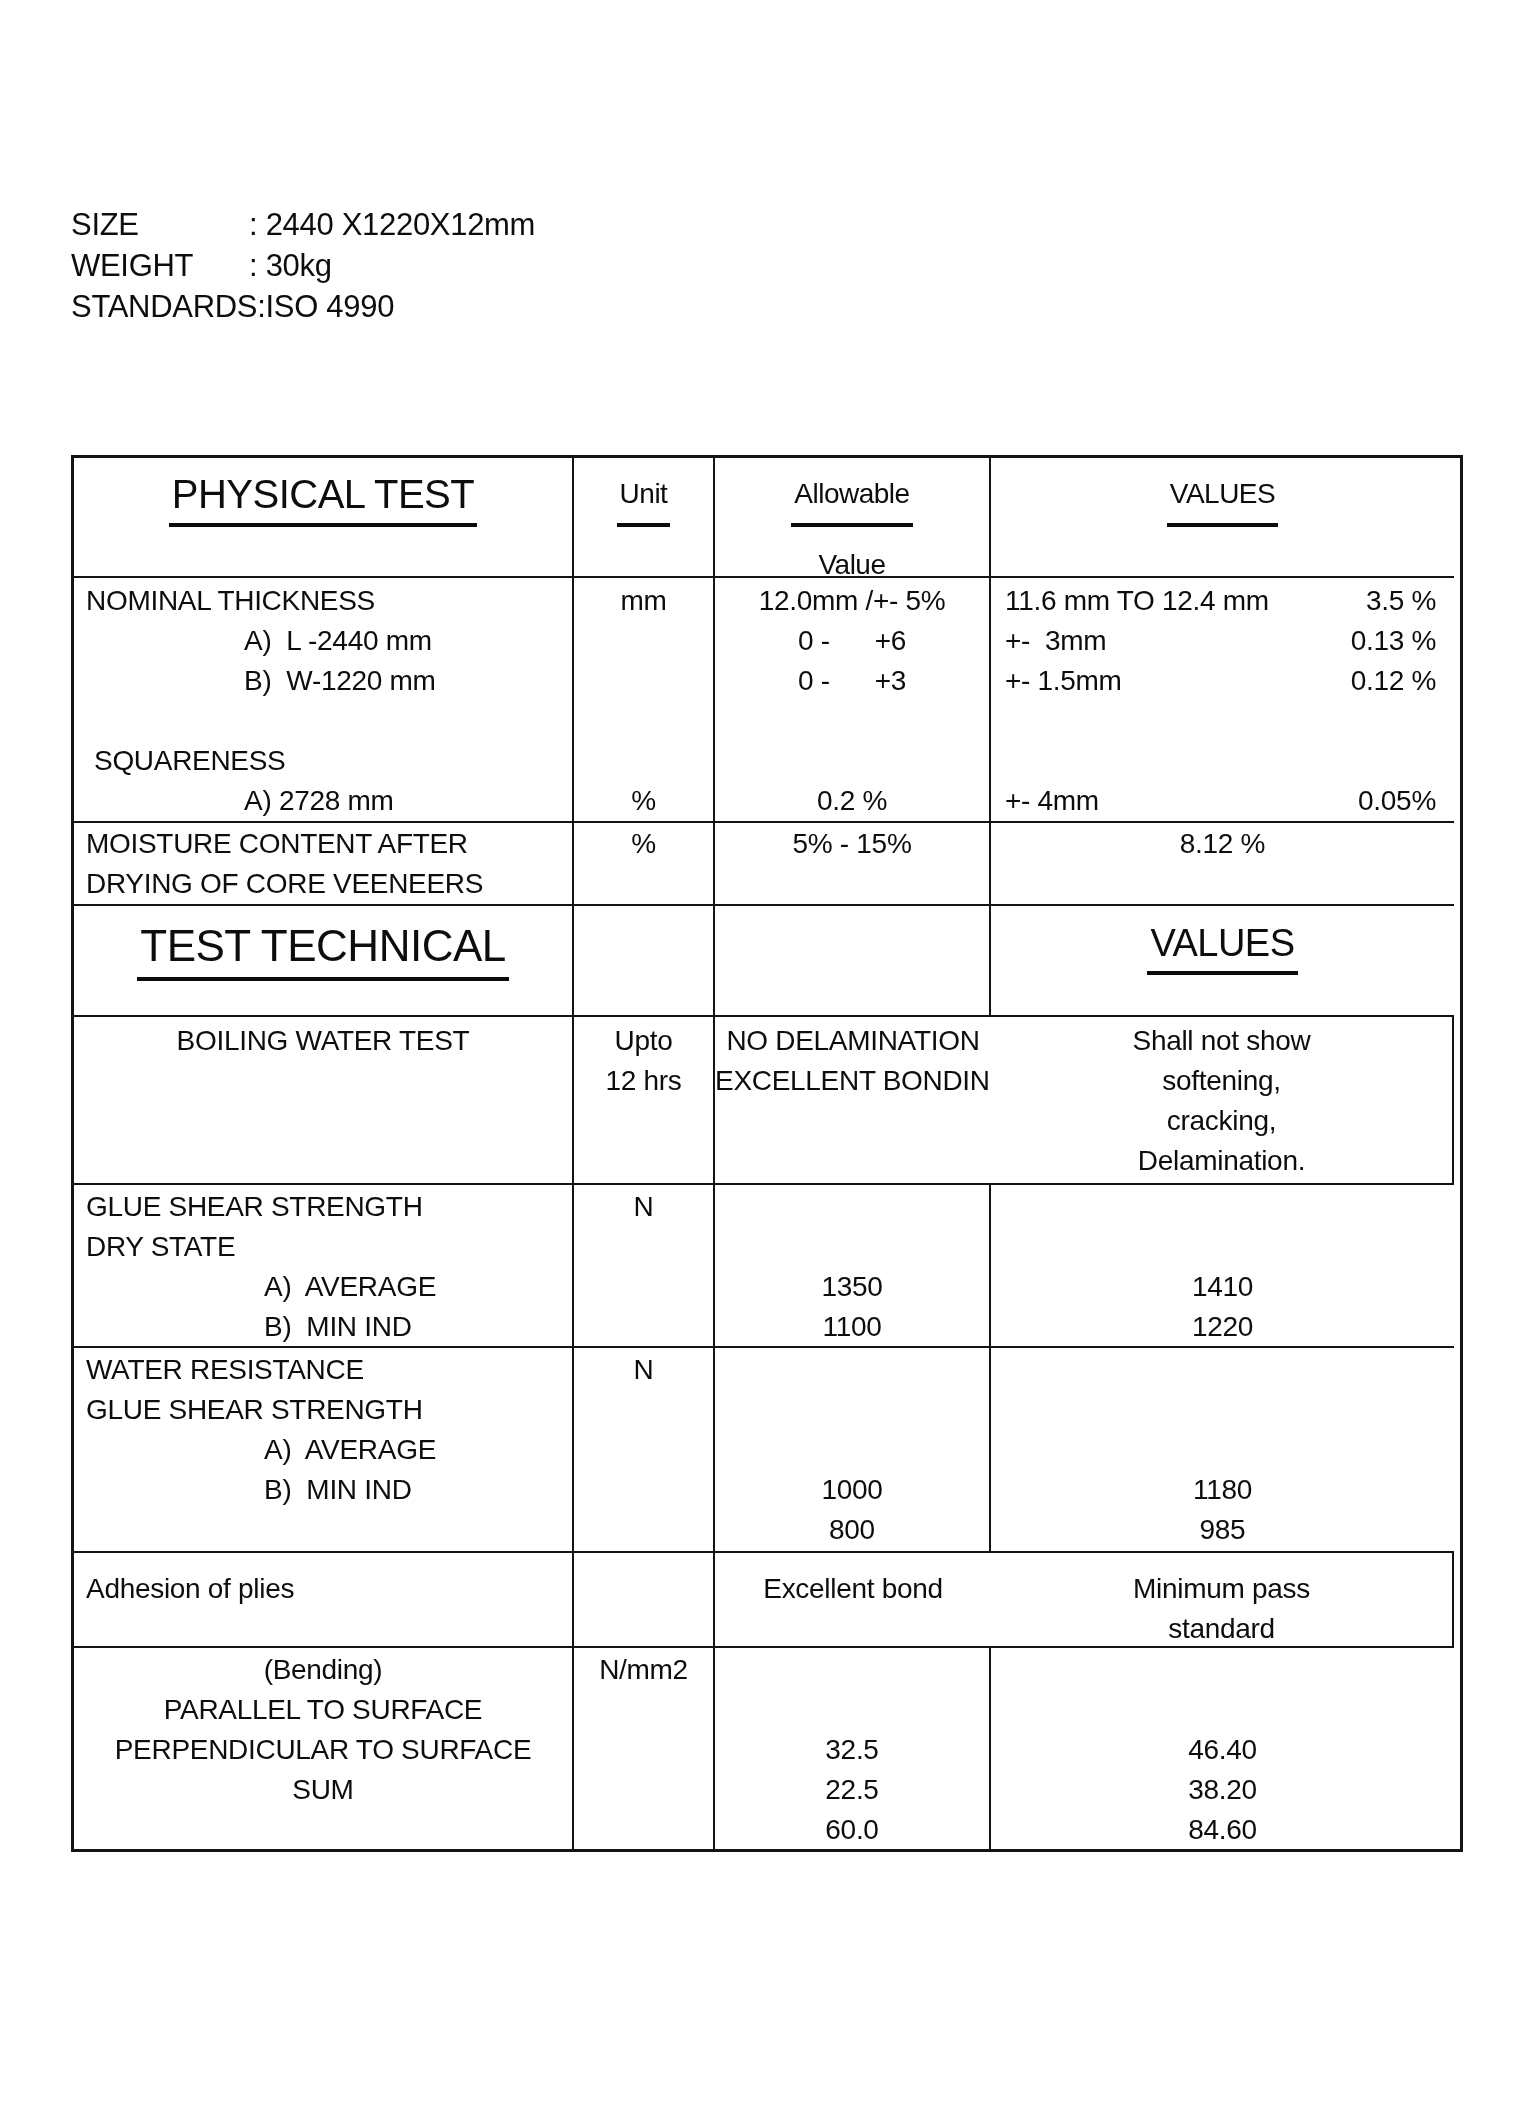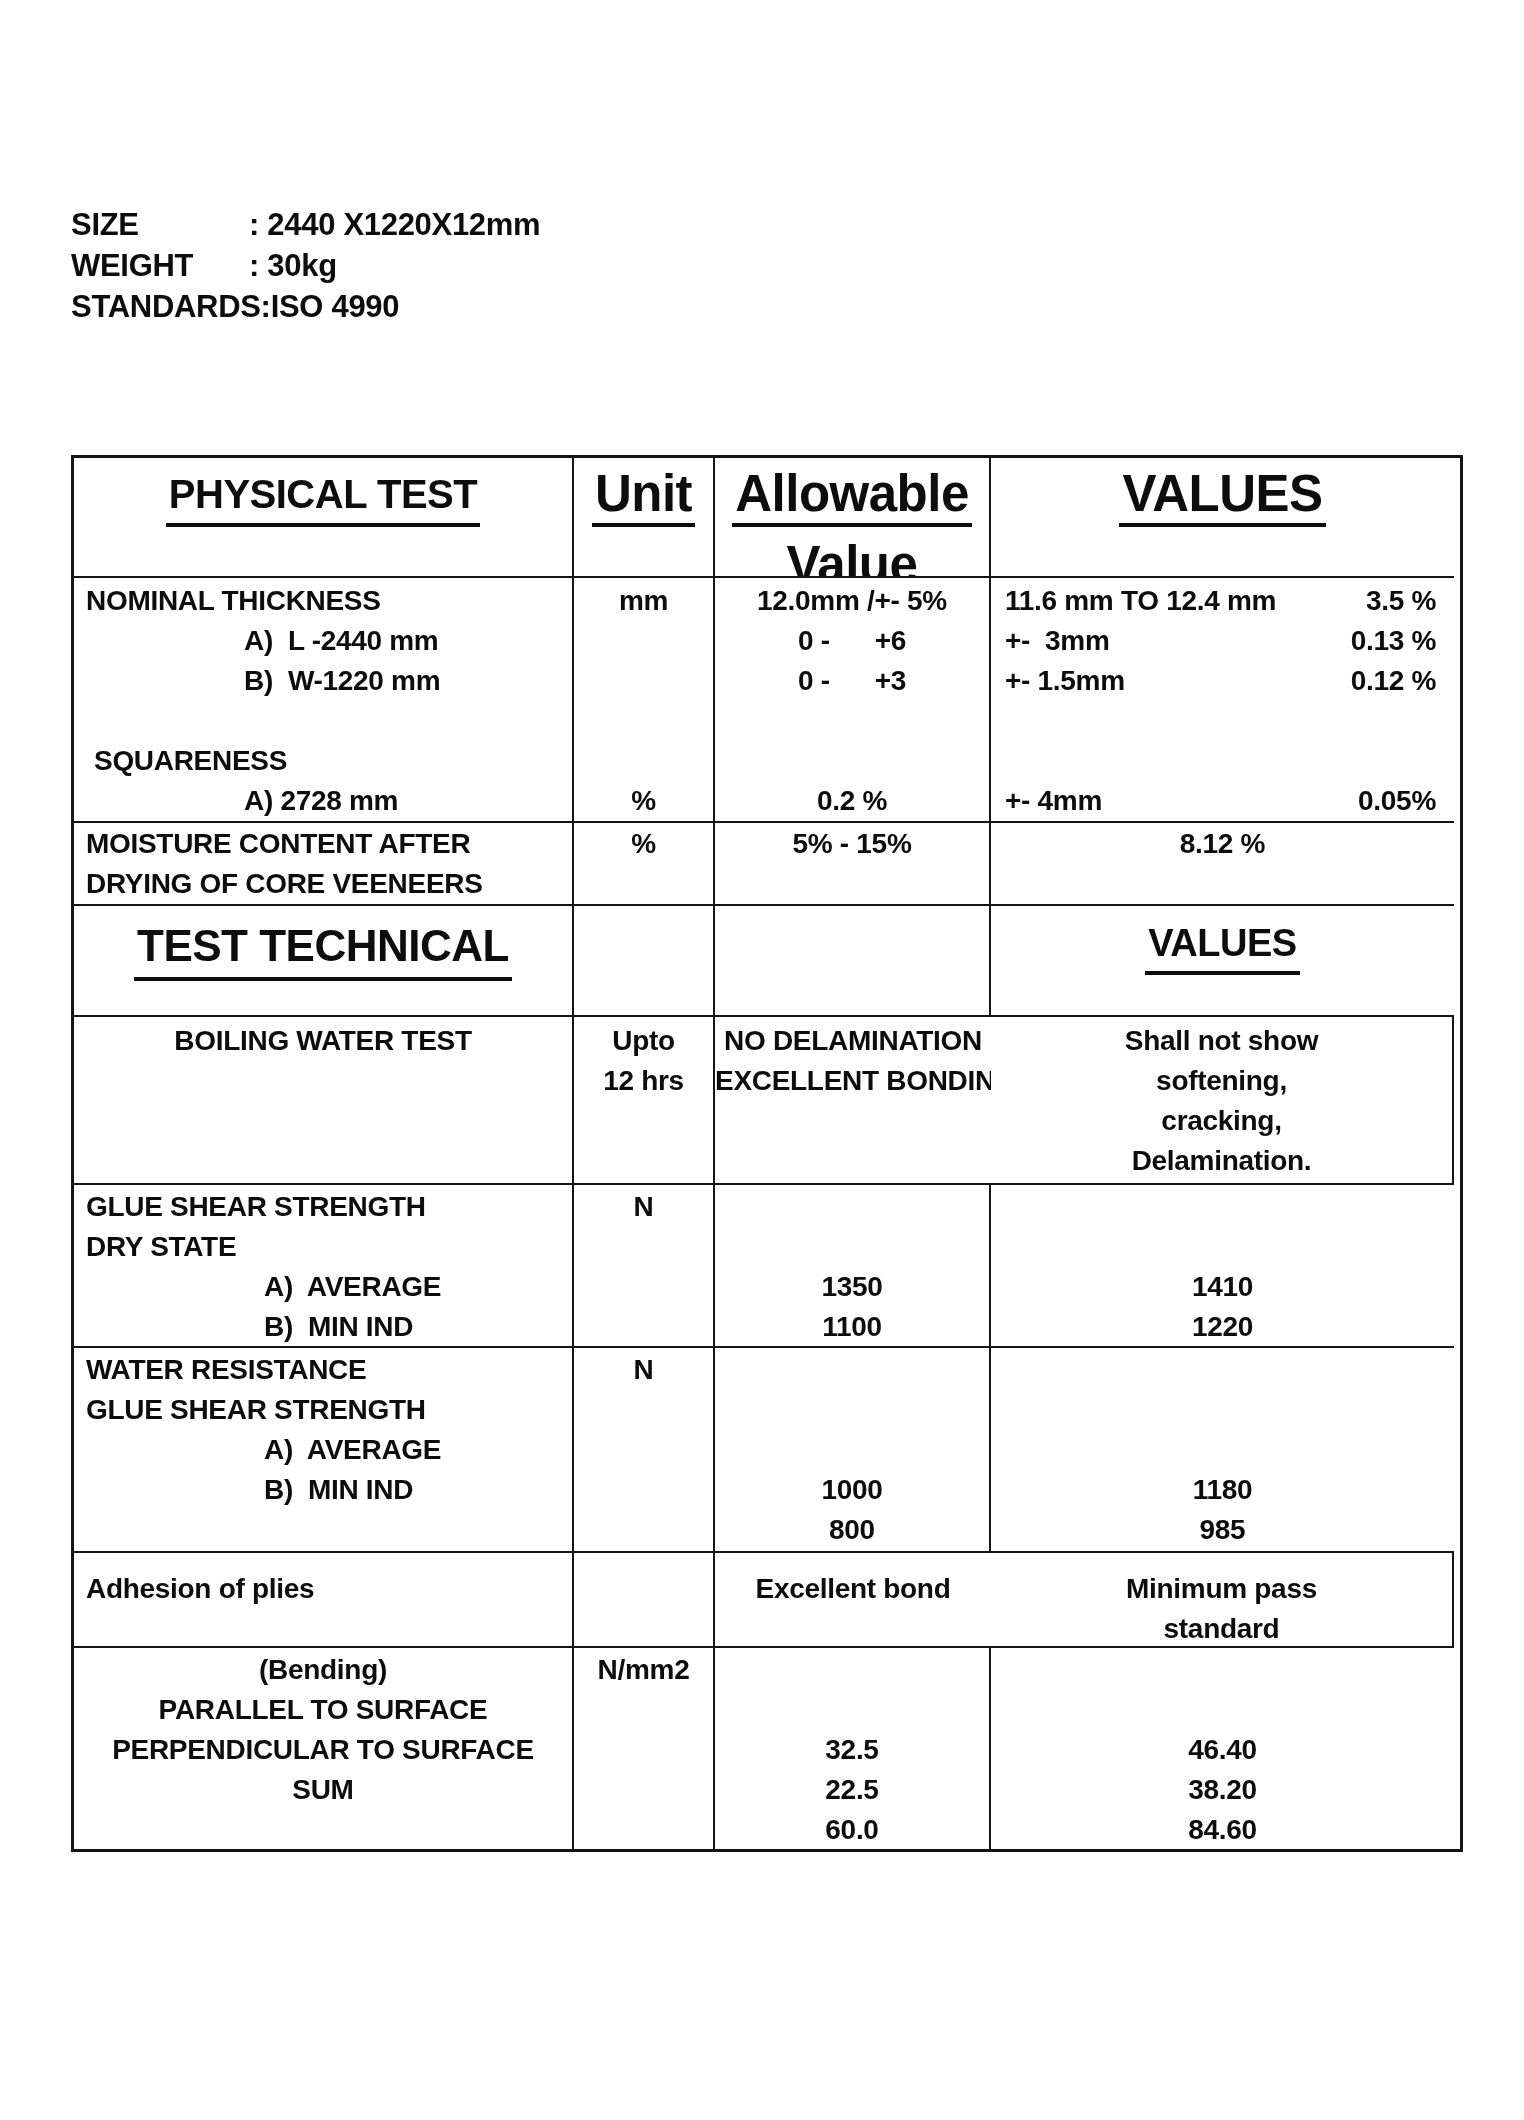--- a/index.html
+++ b/index.html
@@ -2,21 +2,21 @@
 <html><head>
 <meta charset="utf-8">
 <style>
   * { margin:0; padding:0; box-sizing:border-box; }
   html,body { background:#ffffff; }
   .page {
     position:relative;
     width:1524px; height:1896px;
     background:#ffffff;
     font-family:"Liberation Sans", sans-serif;
-    font-weight:700;
+    font-weight:400;
     color:#0d0d0d;
     overflow:hidden;
   }
   
   .info { position:absolute; left:71px; top:204px; }
   .info-line { display:flex; font-size:31px; line-height:41px; white-space:pre; letter-spacing:-0.3px; }
   .info-label { min-width:178px; }
   
   .ptable {
     position:absolute; left:71px; top:455px;
@@ -38,21 +38,21 @@
   .ind2{ padding-left:190px; }
   .split { display:flex; justify-content:space-between; padding:0 18px 0 14px; }
   
   .r1{ padding-top:10px; } .r2{ padding-top:3px; } .r3{ padding-top:1px; }
   .r4{ padding-top:12px; } .r5{ padding-top:4px; } .r6{ padding-top:2px; }
   .r7{ padding-top:2px; }  .r8{ padding-top:16px; } .r9{ padding-top:2px; }
   
   .u { display:inline-block; border-bottom:4px solid #0d0d0d; padding:0 3px 3px; }
   .hl { text-align:center; letter-spacing:-0.5px; }
   .fz42 { font-size:40px; line-height:52px; }
-  .fz40 { font-size:51px; line-height:52px; }
+  .fz40 { font-size:28px; line-height:52px; }
   .fz44 { font-size:44px; line-height:56px; }
   .fz38 { font-size:38px; line-height:50px; }
   .hln2 { margin-top:12px; }
 </style>
 </head>
 <body>
 
 <div class="page">
 
   <div class="info">

